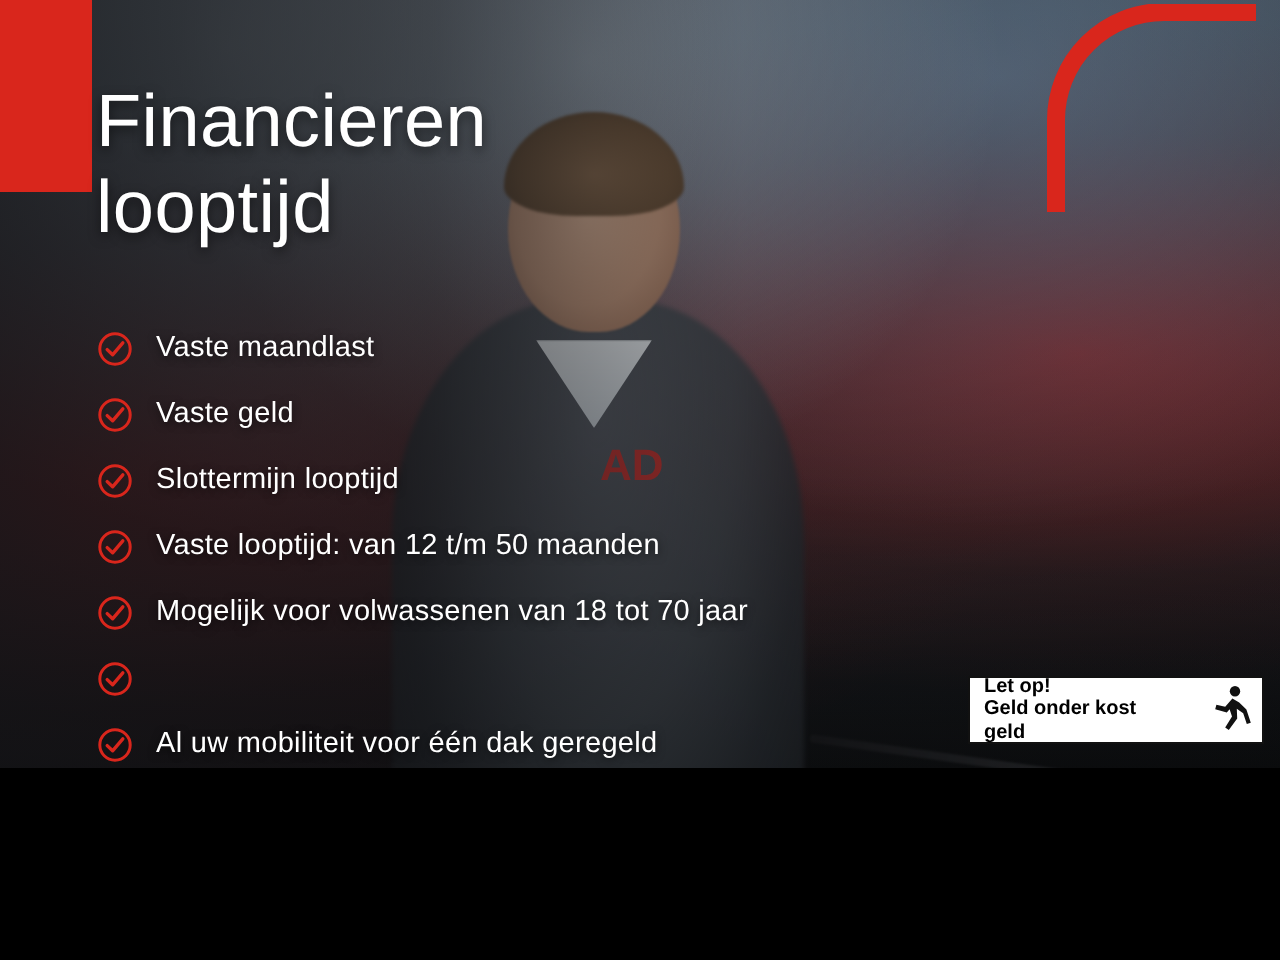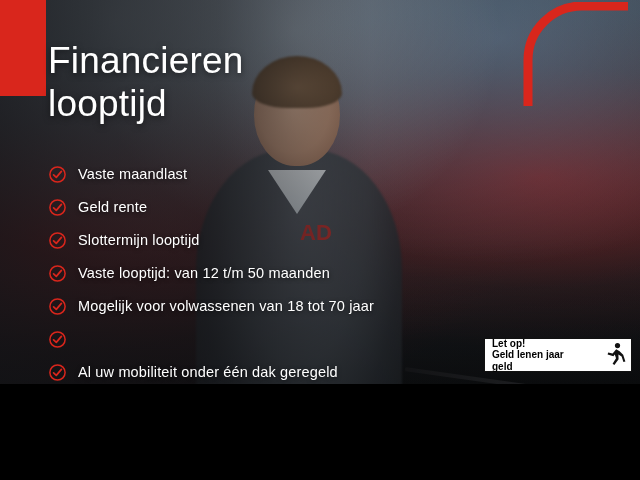--- a/index.html
+++ b/index.html
@@ -217,21 +217,21 @@
       <span class="txt">Vaste maandlast</span>
     </div>
 
     <div class="bullet">
       <span class="check">
         <svg width="17" height="17" viewBox="0 0 17 17" aria-hidden="true">
           <circle cx="8.5" cy="8.5" r="7.6" fill="none" stroke="#d9261c" stroke-width="1.5"></circle>
           <path d="M4.6 8.8 L7.3 11.4 L12.4 5.4" fill="none" stroke="#d9261c" stroke-width="1.7" stroke-linecap="round" stroke-linejoin="round"></path>
         </svg>
       </span>
-      <span class="txt">Geld rente</span>
+      <span class="txt">Vaste geld</span>
     </div>
 
     <div class="bullet">
       <span class="check">
         <svg width="17" height="17" viewBox="0 0 17 17" aria-hidden="true">
           <circle cx="8.5" cy="8.5" r="7.6" fill="none" stroke="#d9261c" stroke-width="1.5"></circle>
           <path d="M4.6 8.8 L7.3 11.4 L12.4 5.4" fill="none" stroke="#d9261c" stroke-width="1.7" stroke-linecap="round" stroke-linejoin="round"></path>
         </svg>
       </span>
       <span class="txt">Slottermijn looptijd</span>
@@ -267,29 +267,29 @@
       </span>
     </div>
 
     <div class="bullet">
       <span class="check">
         <svg width="17" height="17" viewBox="0 0 17 17" aria-hidden="true">
           <circle cx="8.5" cy="8.5" r="7.6" fill="none" stroke="#d9261c" stroke-width="1.5"></circle>
           <path d="M4.6 8.8 L7.3 11.4 L12.4 5.4" fill="none" stroke="#d9261c" stroke-width="1.7" stroke-linecap="round" stroke-linejoin="round"></path>
         </svg>
       </span>
-      <span class="txt">Al uw mobiliteit onder één dak geregeld</span>
+      <span class="txt">Al uw mobiliteit voor één dak geregeld</span>
     </div>
 
   </div>
 
   <div class="warn">
     <div class="warn-text">
       <span>Let op!</span>
-      <span>Geld lenen jaar geld</span>
+      <span>Geld onder kost geld</span>
     </div>
     <div class="warn-icon">
       <svg width="24" height="28" viewBox="0 0 24 28" aria-hidden="true">
         <circle cx="14.5" cy="4.6" r="2.6" fill="#111"></circle>
         <path d="M13.2 8.2 L9.6 12.4 L5.2 11.4 L4.6 13.6 L10.4 15.2 L11.8 13.6 L13.0 17.2 L9.6 22.8 L11.4 24.0 L15.6 18.2 L15.4 13.4 L18.6 15.6 L20.4 21.0 L22.4 20.4 L20.2 13.8 L16.6 10.2 Z" fill="#111"></path>
       </svg>
     </div>
   </div>
 
 </div>

